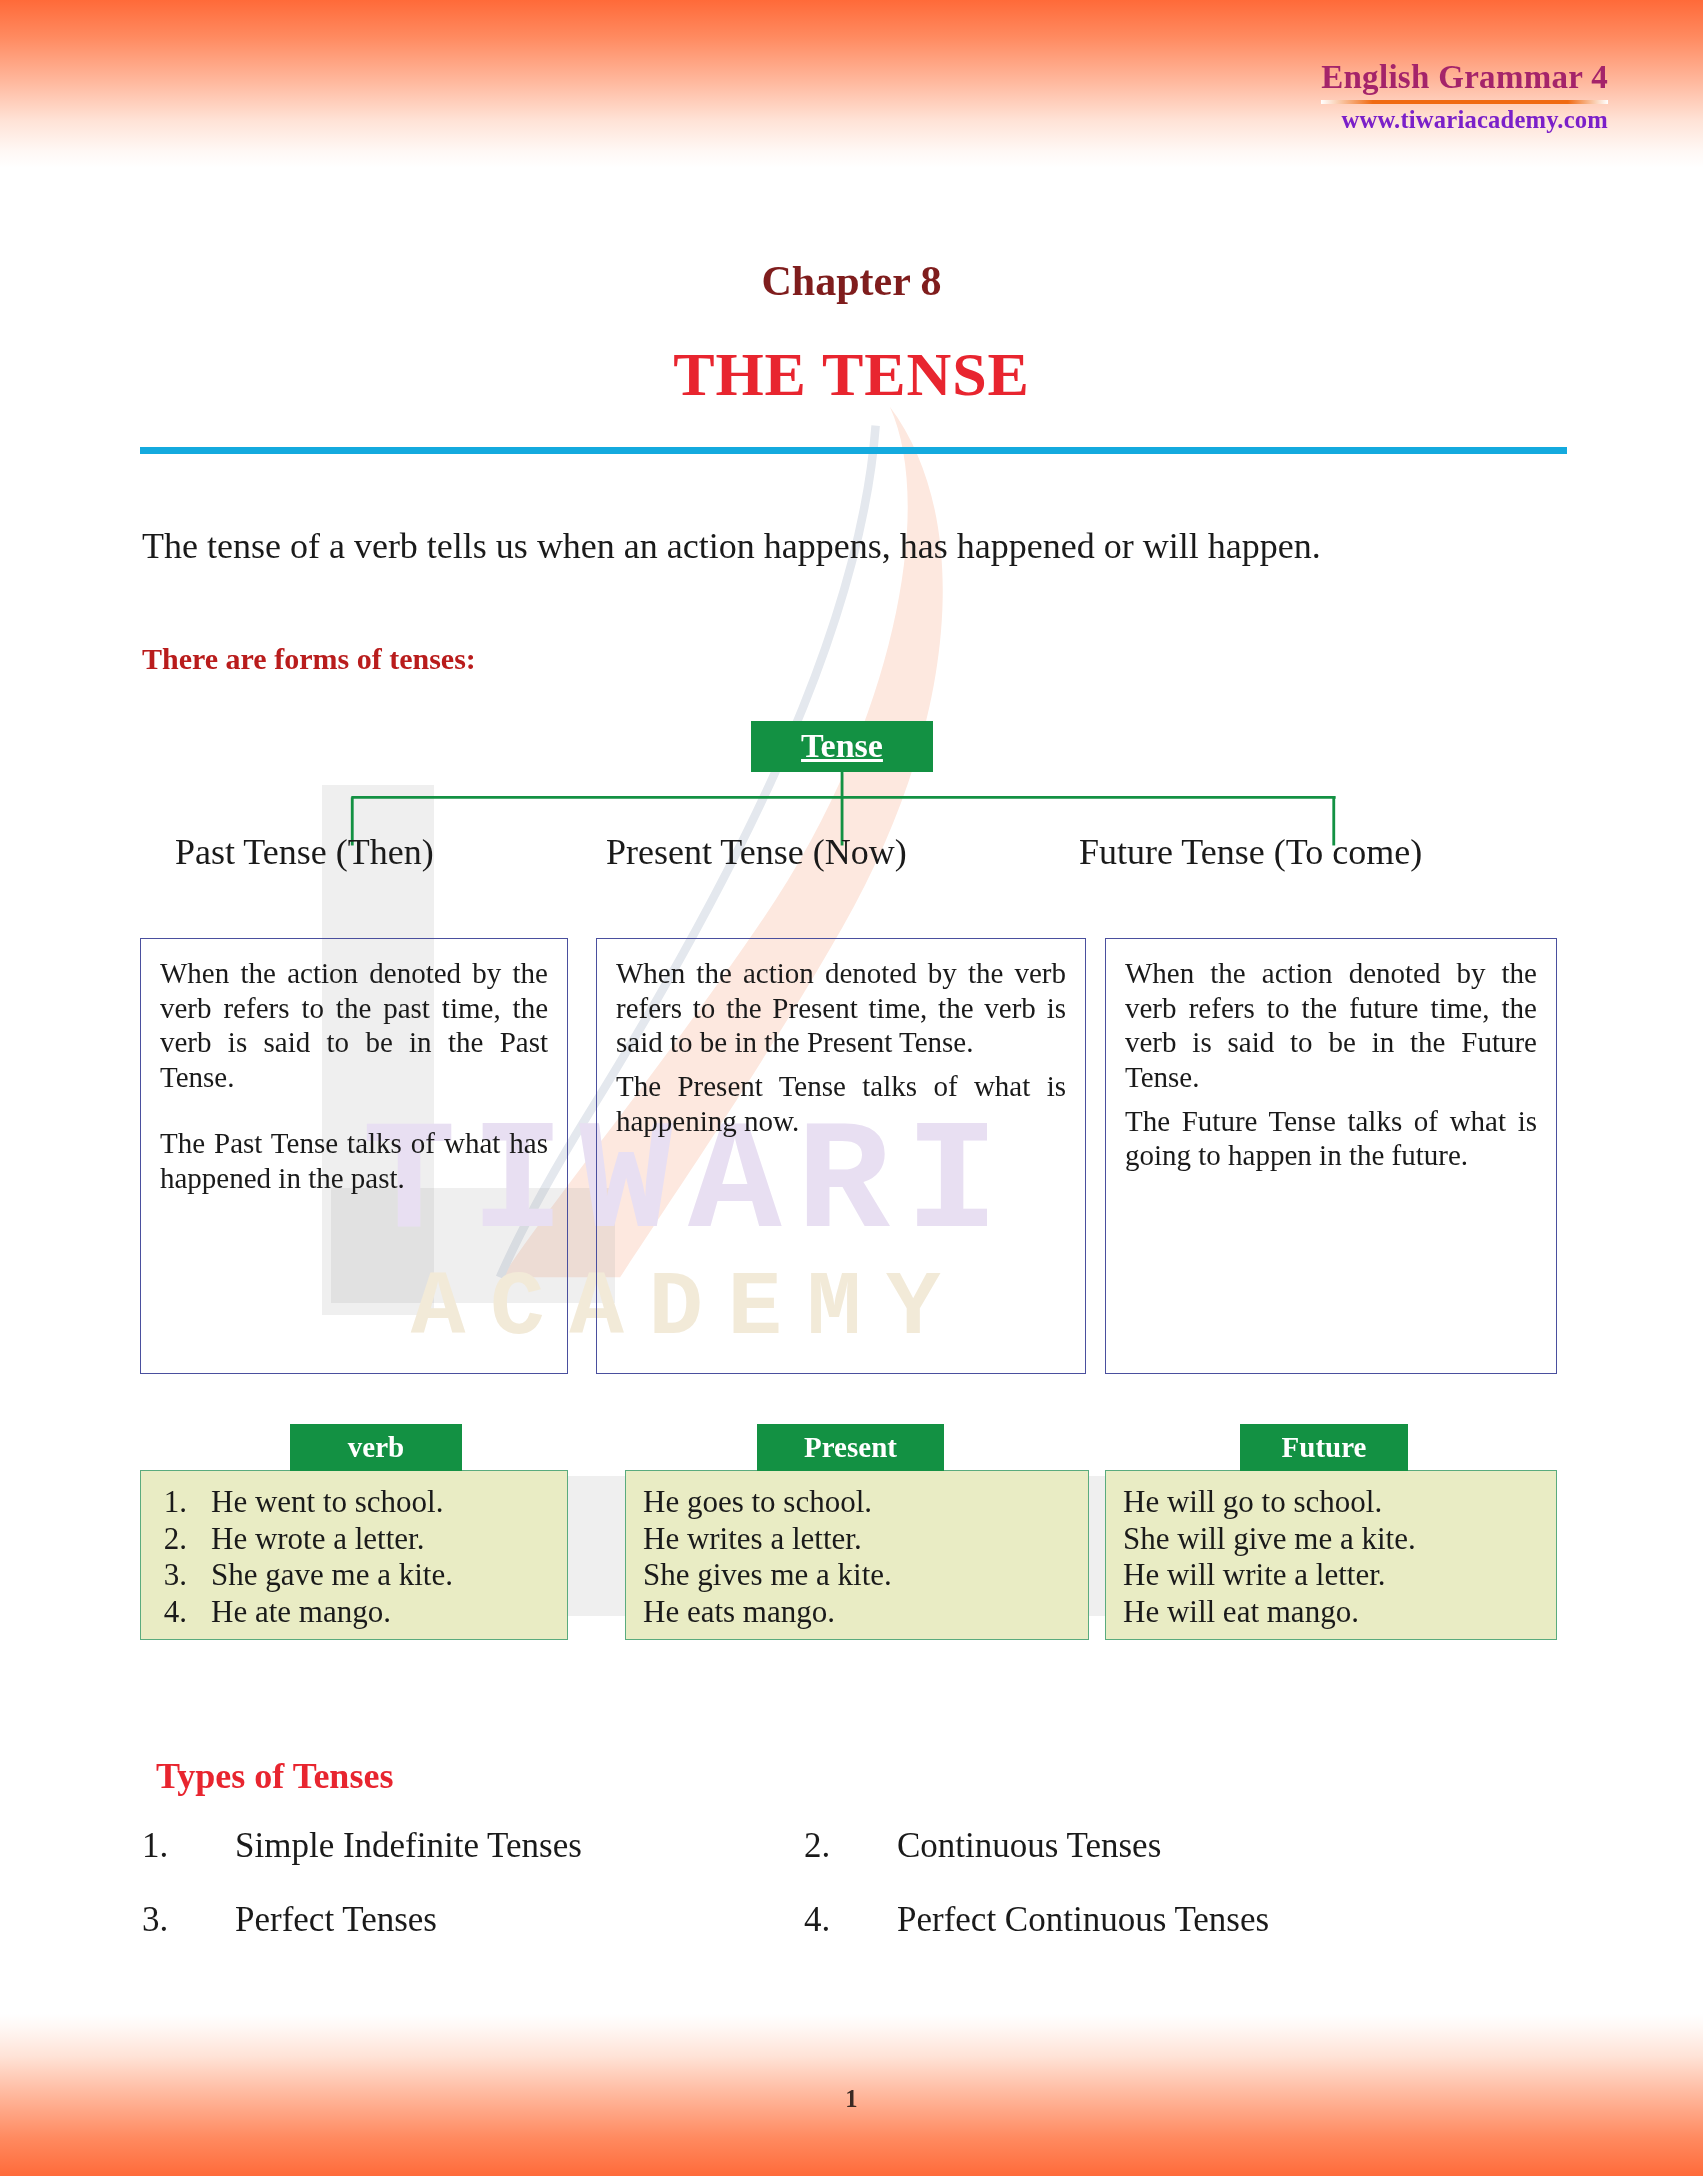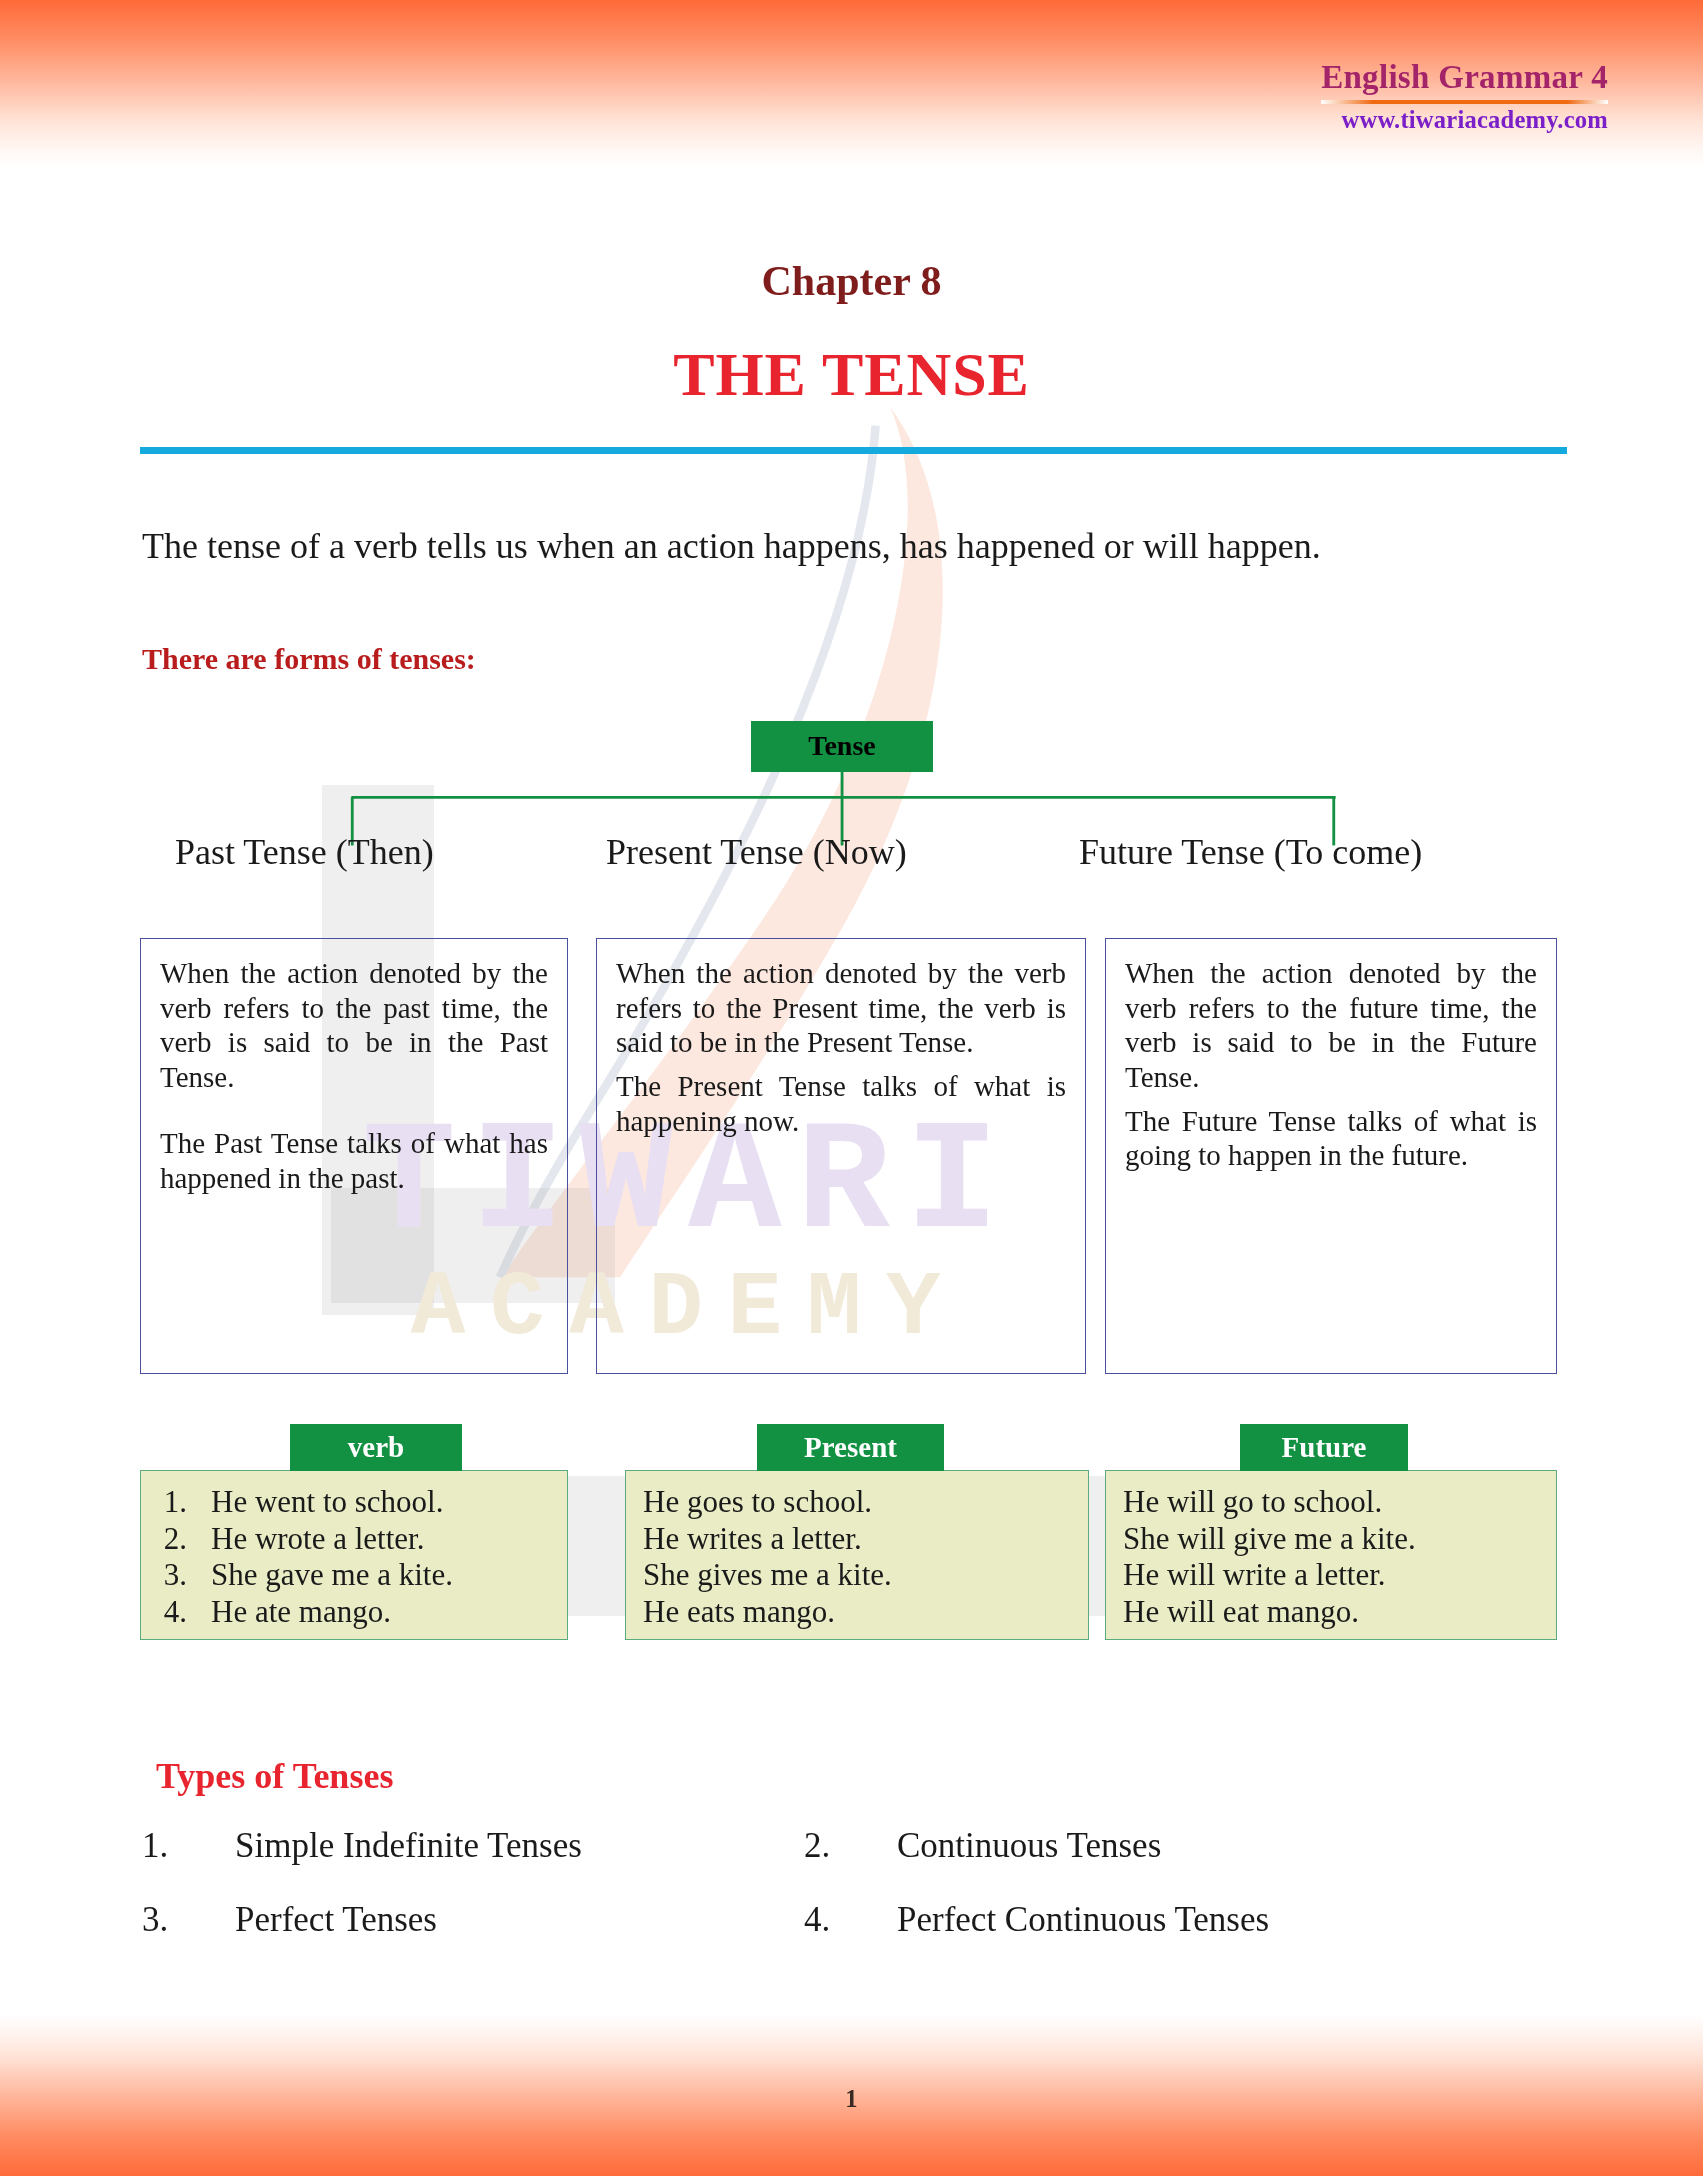--- a/index.html
+++ b/index.html
@@ -150,27 +150,28 @@
     z-index: 5;
   }
 
   
   .tree { position: absolute; left: 0; top: 719px; width: 1703px; height: 151px; z-index: 5; }
   .tense-node {
     position: absolute;
     left: 751px; top: 1.9px;
     width: 182px; height: 51px;
     background: #139143;
-    color: #000000;
-    font-size: 28px;
+    color: #ffffff;
+    font-size: 34px;
     font-weight: 700;
     display: flex;
     align-items: center;
     justify-content: center;
     font-family: "Liberation Serif", serif;
+    text-decoration: underline;
   }
   .tree svg { position: absolute; left: 0; top: 0; }
 
   .tree-labels {
     position: absolute;
     left: 0; top: 831px;
     width: 1703px;
     height: 57px;
     z-index: 5;
     padding-left: 33px;

